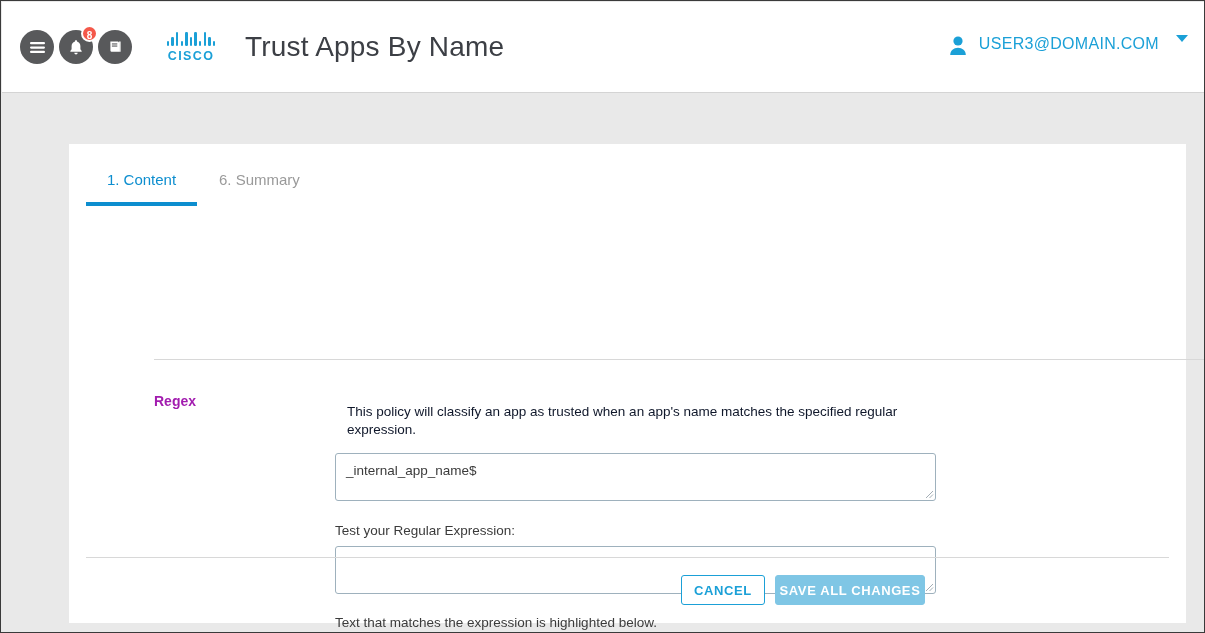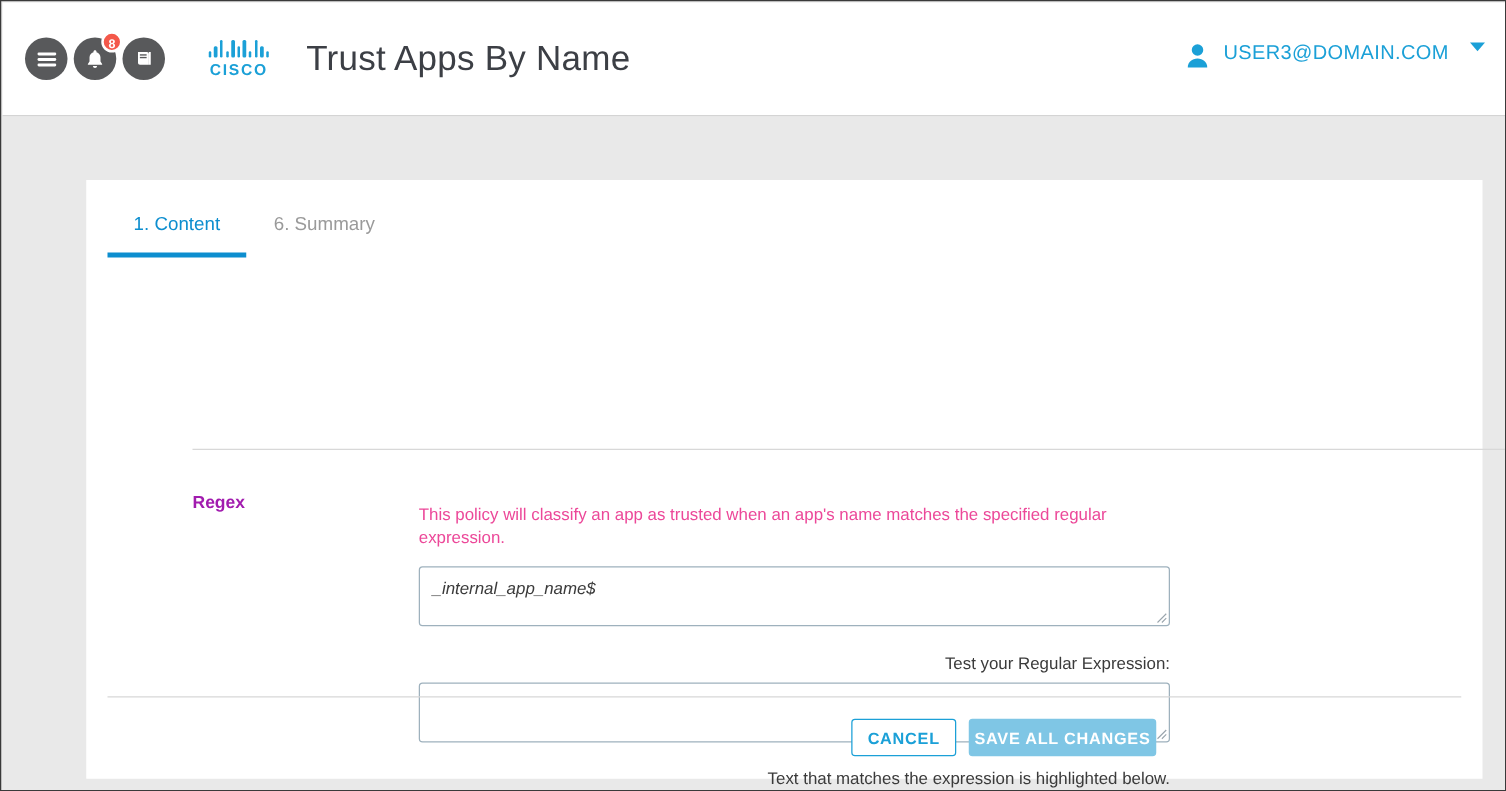--- a/index.html
+++ b/index.html
@@ -185,45 +185,43 @@
   }
 
   .form-col {
     position: absolute;
     top: 259px;
     left: 266px;
     width: 601px;
   }
   .desc {
     font-size: 13.5px;
-    color: #ec4899;
+    color: #0f172a;
     line-height: 1.35;
-    margin: 0 0 14px 0;
+    margin: 0 0 14px 12px;
     width: 560px;
   }
   .field-label {
     font-size: 13.5px;
     color: #3b3b3b;
     margin: 0 0 8px 0;
-    text-align: right;
   }
   .ta {
     box-sizing: border-box;
     width: 601px;
     border: 1px solid #9eb1bd;
     border-radius: 3px;
     background: #ffffff;
     font-family: "Liberation Sans", sans-serif;
     font-size: 13.5px;
     color: #3b3b3b;
     padding: 9px 10px;
     resize: none;
     outline: none;
     display: block;
-    font-style: italic;
   }
   .ta-regex { height: 48px; }
   .ta-test  { height: 48px; }
   .gap-a { height: 22px; }
   .gap-b { height: 21px; }
   .resize-grip {
     position: absolute;
     right: 2px;
     bottom: 2px;
     width: 10px;

